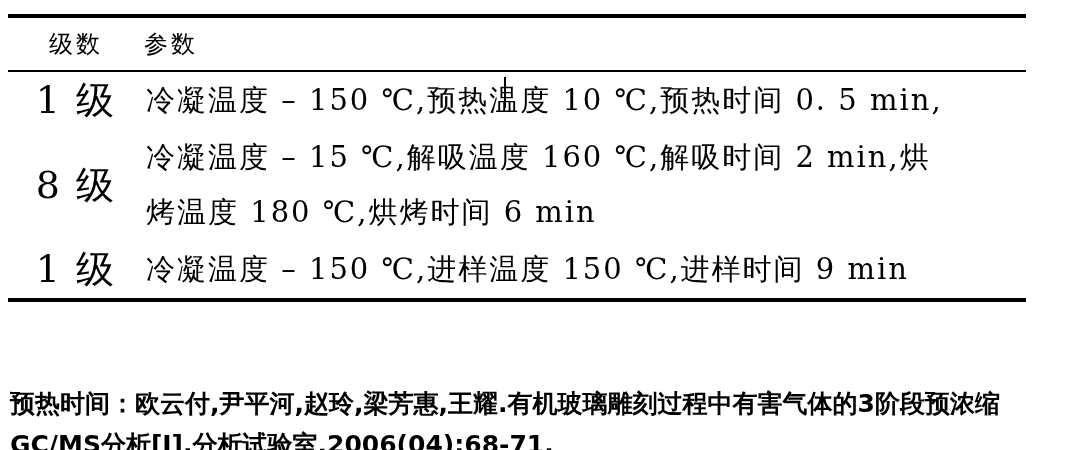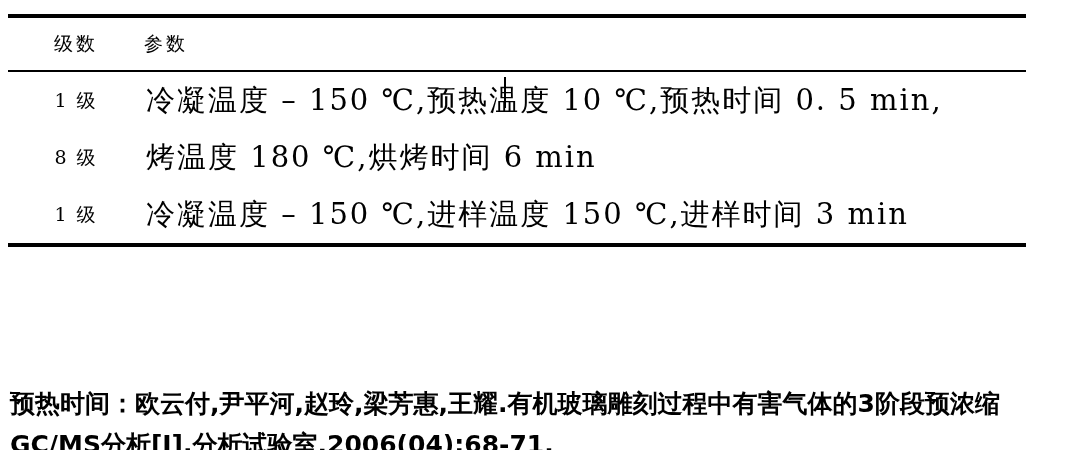--- a/index.html
+++ b/index.html
@@ -23,21 +23,21 @@
     top: 14px;
     width: 1018px;
     border-top: 4px solid #000;
     border-bottom: 4px solid #000;
   }
   .thead {
     display: flex;
     align-items: center;
     height: 52px;
     border-bottom: 2px solid #000;
-    font-size: 19px;
+    font-size: 24px;
     letter-spacing: 3px;
   }
   .col-level {
     flex: none;
     width: 136px;
     text-align: center;
   }
   .col-params {
     flex: 1;
     text-align: left;
@@ -45,21 +45,21 @@
   .trow {
     display: flex;
     align-items: center;
     padding: 1px 0;
   }
   .trow .col-params {
     text-align: left;
     padding-left: 2px;
   }
   .cell-level {
-    font-size: 19px;
+    font-size: 38px;
     letter-spacing: 2px;
     white-space: nowrap;
   }
   .pline {
     font-size: 29px;
     line-height: 55px;
     letter-spacing: 2px;
     white-space: nowrap;
   }
   
@@ -99,28 +99,29 @@
     <div class="trow">
       <div class="col-level cell-level">1 级</div>
       <div class="col-params">
         <div class="pline">冷凝温度 – 150 ℃,预热温度 10 ℃,预热时间 0. 5 min,</div>
       </div>
     </div>
 
     <div class="trow">
       <div class="col-level cell-level">8 级</div>
       <div class="col-params">
+        <div class="pline">冷凝温度 – 15 ℃,解吸温度 160 ℃,解吸时间 2 min,烘</div>
         <div class="pline">烤温度 180 ℃,烘烤时间 6 min</div>
       </div>
     </div>
 
     <div class="trow">
       <div class="col-level cell-level">1 级</div>
       <div class="col-params">
-        <div class="pline">冷凝温度 – 150 ℃,进样温度 150 ℃,进样时间 3 min</div>
+        <div class="pline">冷凝温度 – 150 ℃,进样温度 150 ℃,进样时间 9 min</div>
       </div>
     </div>
 
   </div>
 
   <div class="caret"></div>
 
   <p class="reference"><span>预热时间：</span><span>欧云付,尹平河,赵玲,梁芳惠,王耀.有机玻璃雕刻过程中有害气体的3阶段预浓缩GC/MS分析[J].分析试验室,2006(04):68-71.</span></p>
 
 </div>

